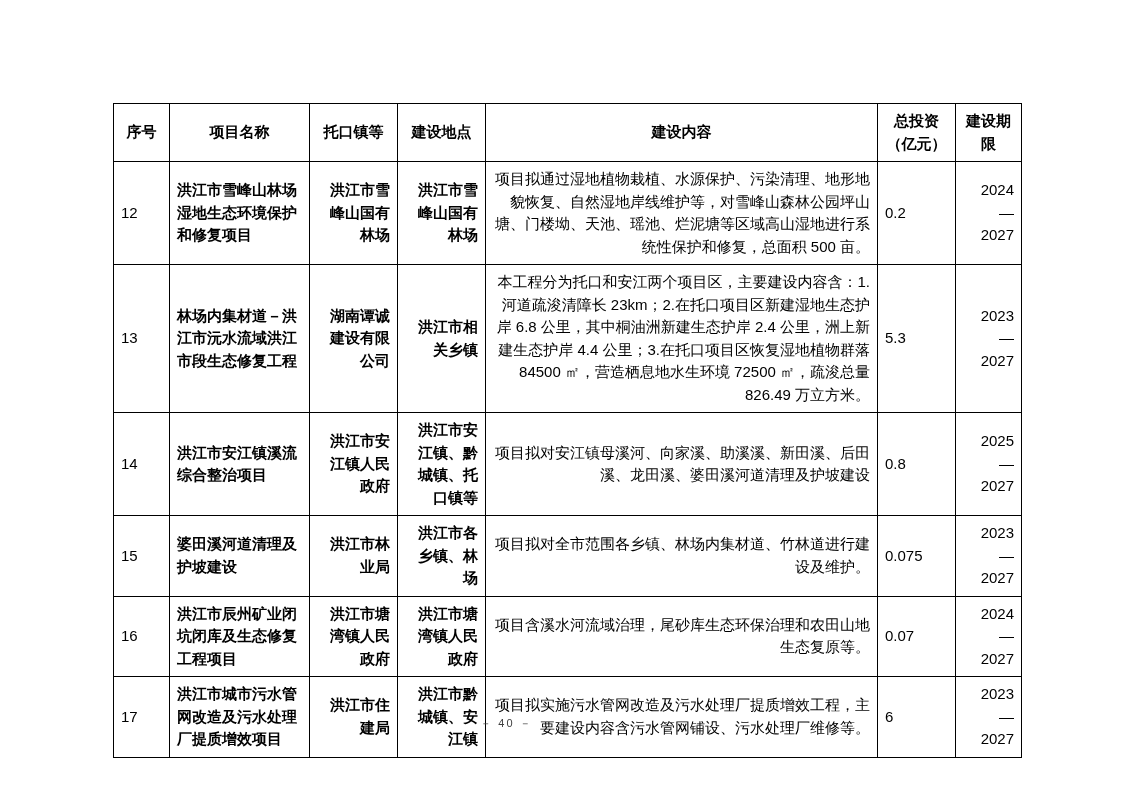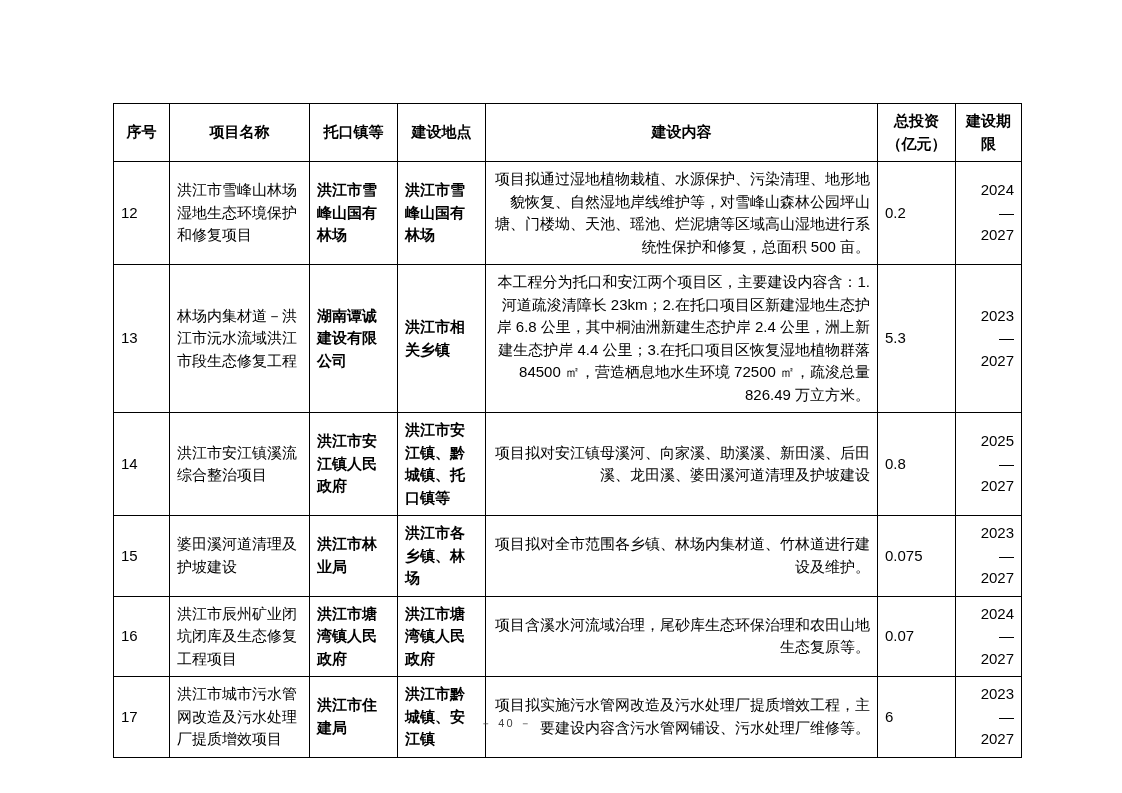--- a/index.html
+++ b/index.html
@@ -52,28 +52,28 @@
   col.c-place { width: 88px; }
   col.c-content { width: 392px; }
   col.c-invest { width: 78px; }
   col.c-term { width: 66px; }
 
   td.seq {
     text-align: left;
     font-size: 15px;
   }
   td.name {
-    font-weight: normal;
+    font-weight: bold;
     text-align: left;
     font-size: 15.5px;
     line-height: 1.55;
   }
   td.unit, td.place {
     font-weight: bold;
-    text-align: left;
+    text-align: right;
     font-size: 15.5px;
     line-height: 1.55;
   }
   td.content {
     text-align: right;
     font-size: 15px;
     line-height: 1.62;
   }
   td.invest {
     text-align: left;

